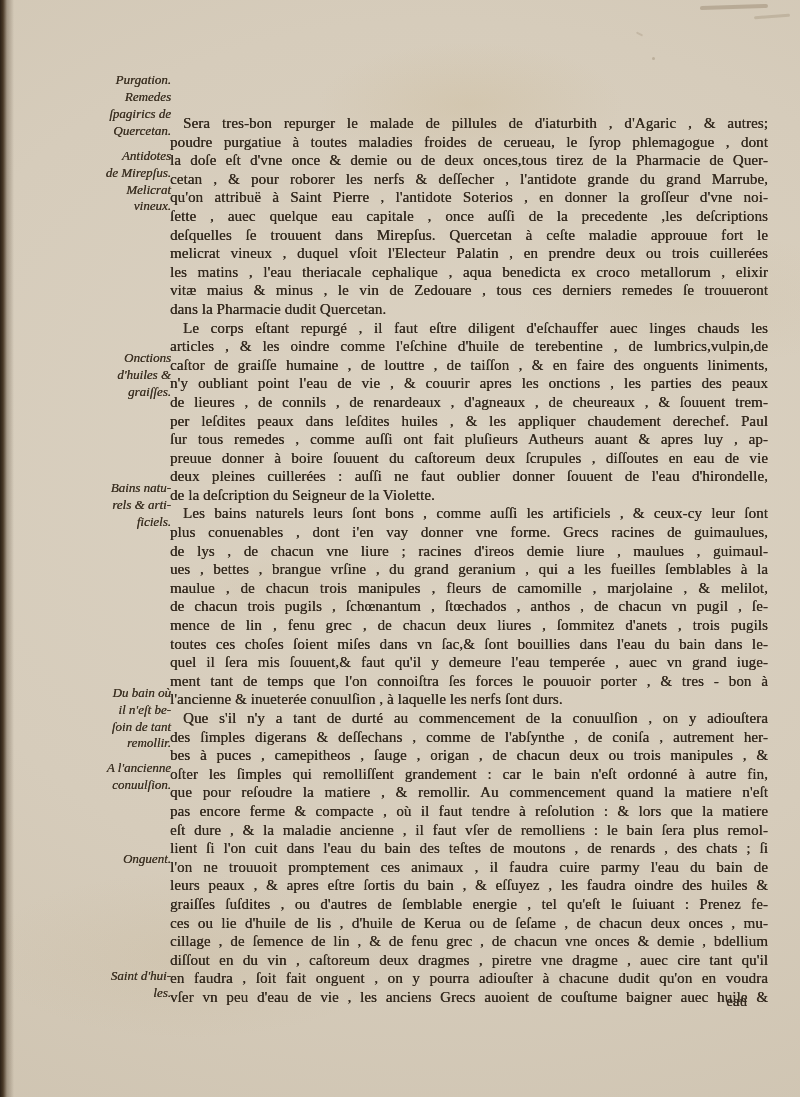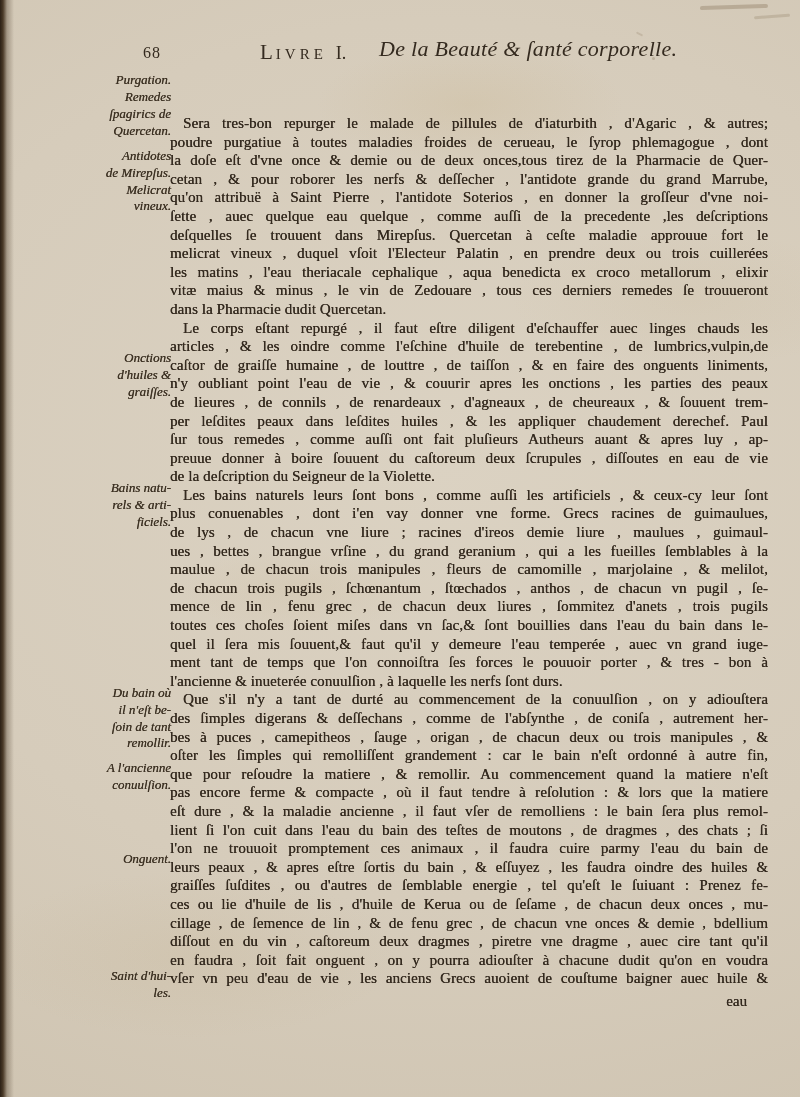--- a/index.html
+++ b/index.html
@@ -60,25 +60,20 @@
 <body>
 
 <div class="page">
   <div class="binding-edge"></div>
 
   <div class="show-mark mark1"></div>
   <div class="show-mark mark2"></div>
   <div class="show-mark mark3"></div>
   <div class="show-mark mark4"></div>
 
-  <div class="header">
-    <span class="page-number">68</span>
-    <span class="book-label"><span class="livre-initial">L</span><span class="livre-rest">IVRE</span><span class="livre-numeral">I.</span></span>
-    <span class="running-title">De la Beauté &amp; ſanté corporelle.</span>
-  </div>
 
   <div class="margin-note mn1">Purgation.</div>
   <div class="margin-note mn2">Remedes
 ſpagirics de
 Quercetan.</div>
   <div class="margin-note mn3">Antidotes
 de Mirepſus.
 Melicrat
 vineux.</div>
   <div class="margin-note mn4">Onctions
@@ -97,36 +92,37 @@
   <div class="margin-note mn9">Saint d'hui-
 les.</div>
 
   <div class="body-col">
     <div class="paragraph short-last">
         <div class="body-line">Sera tres-bon repurger le malade de pillules de d'iaturbith , d'Agaric , &amp; autres;</div>
         <div class="body-line">poudre purgatiue à toutes maladies froides de cerueau, le ſyrop phlemagogue , dont</div>
         <div class="body-line">la doſe eſt d'vne once &amp; demie ou de deux onces,tous tirez de la Pharmacie de Quer-</div>
         <div class="body-line">cetan , &amp; pour roborer les nerfs &amp; deſſecher , l'antidote grande du grand Marrube,</div>
         <div class="body-line">qu'on attribuë à Saint Pierre , l'antidote Soterios , en donner la groſſeur d'vne noi-</div>
-        <div class="body-line">ſette , auec quelque eau quelque , comme auſſi de la precedente ,les deſcriptions</div>
+        <div class="body-line">ſette , auec quelque eau capitale , once auſſi de la precedente ,les deſcriptions</div>
         <div class="body-line">deſquelles ſe trouuent dans Mirepſus.  Quercetan à ceſte maladie approuue fort le</div>
         <div class="body-line">melicrat vineux , duquel vſoit l'Electeur Palatin , en prendre deux ou trois cuillerées</div>
         <div class="body-line">les matins , l'eau theriacale cephalique , aqua benedicta ex croco metallorum , elixir</div>
         <div class="body-line">vitæ maius  &amp; minus , le vin de Zedouare , tous ces derniers remedes ſe trouueront</div>
         <div class="body-line">dans la Pharmacie dudit Quercetan.</div>
       </div>
     <div class="paragraph short-last">
         <div class="body-line">Le corps eſtant repurgé , il faut eſtre diligent d'eſchauffer auec linges chauds les</div>
         <div class="body-line">articles , &amp; les oindre comme l'eſchine d'huile de terebentine , de lumbrics,vulpin,de</div>
         <div class="body-line">caſtor de graiſſe humaine , de louttre , de taiſſon , &amp; en faire des onguents liniments,</div>
         <div class="body-line">n'y oubliant point l'eau de vie , &amp; couurir apres les onctions , les parties des peaux</div>
         <div class="body-line">de lieures , de connils , de renardeaux , d'agneaux , de cheureaux , &amp; ſouuent trem-</div>
         <div class="body-line">per leſdites peaux dans leſdites huiles , &amp;  les appliquer chaudement derechef.  Paul</div>
         <div class="body-line">ſur tous  remedes , comme auſſi ont fait pluſieurs Autheurs auant  &amp;  apres luy , ap-</div>
         <div class="body-line">preuue donner à boire ſouuent du caſtoreum deux ſcrupules , diſſoutes  en eau de vie</div>
+        <div class="body-line">deux pleines cuillerées : auſſi  ne faut oublier  donner  ſouuent  de l'eau d'hirondelle,</div>
         <div class="body-line">de la deſcription du Seigneur de la Violette.</div>
       </div>
     <div class="paragraph short-last">
         <div class="body-line">Les bains naturels leurs ſont bons , comme auſſi les artificiels , &amp; ceux-cy leur ſont</div>
         <div class="body-line">plus conuenables , dont i'en vay  donner  vne forme.  Grecs  racines  de guimaulues,</div>
         <div class="body-line">de lys , de chacun  vne  liure  ;  racines  d'ireos demie  liure ,  maulues  ,  guimaul-</div>
         <div class="body-line">ues , bettes , brangue vrſine , du  grand  geranium , qui a les fueilles ſemblables à la</div>
         <div class="body-line">maulue , de chacun trois  manipules , fleurs  de  camomille , marjolaine , &amp;  melilot,</div>
         <div class="body-line">de chacun trois pugils , ſchœnantum , ſtœchados ,  anthos , de  chacun  vn pugil , ſe-</div>
         <div class="body-line">mence  de lin  , fenu grec , de  chacun  deux  liures , ſommitez  d'anets ,  trois  pugils</div>
@@ -136,21 +132,21 @@
         <div class="body-line">l'ancienne &amp; inueterée conuulſion , à laquelle les nerfs ſont durs.</div>
       </div>
     <div class="paragraph">
         <div class="body-line">Que s'il n'y a tant de  durté  au  commencement  de  la  conuulſion , on y adiouſtera</div>
         <div class="body-line">des ſimples digerans &amp; deſſechans , comme de l'abſynthe  , de coniſa , autrement her-</div>
         <div class="body-line">bes à  puces ,  camepitheos , ſauge , origan , de chacun  deux  ou  trois  manipules , &amp;</div>
         <div class="body-line">oſter les ſimples qui remolliſſent grandement :  car  le bain  n'eſt ordonné à autre fin,</div>
         <div class="body-line">que pour reſoudre la matiere , &amp; remollir.  Au commencement quand la matiere n'eſt</div>
         <div class="body-line">pas encore ferme &amp; compacte , où  il  faut tendre à  reſolution :  &amp; lors que la matiere</div>
         <div class="body-line">eſt dure , &amp; la maladie ancienne , il faut vſer de remolliens :  le  bain ſera  plus remol-</div>
-        <div class="body-line">lient ſi l'on cuit dans l'eau du bain des teſtes de  moutons ,  de  dragmes , des  chats ; ſi</div>
+        <div class="body-line">lient ſi l'on cuit dans l'eau du bain des teſtes de  moutons ,  de  renards , des  chats ; ſi</div>
         <div class="body-line">l'on ne  trouuoit  promptement ces animaux , il faudra cuire  parmy  l'eau du bain de</div>
         <div class="body-line">leurs peaux , &amp; apres eſtre ſortis du bain , &amp; eſſuyez , les faudra oindre  des  huiles &amp;</div>
         <div class="body-line">graiſſes ſuſdites , ou d'autres  de ſemblable  energie , tel qu'eſt le ſuiuant :  Prenez fe-</div>
         <div class="body-line">ces ou lie d'huile de lis , d'huile de Kerua ou de ſeſame , de chacun deux onces ,  mu-</div>
         <div class="body-line">cillage , de ſemence de lin , &amp;  de  fenu grec , de chacun vne onces &amp;  demie , bdellium</div>
         <div class="body-line">diſſout  en du vin  ,  caſtoreum deux dragmes , piretre vne dragme , auec cire tant qu'il</div>
         <div class="body-line">en faudra , ſoit fait onguent , on y pourra adiouſter à chacune  dudit  qu'on  en voudra</div>
         <div class="body-line">vſer vn peu d'eau de vie , les anciens Grecs auoient de couſtume baigner auec huile &amp;</div>
       </div>
   </div>

